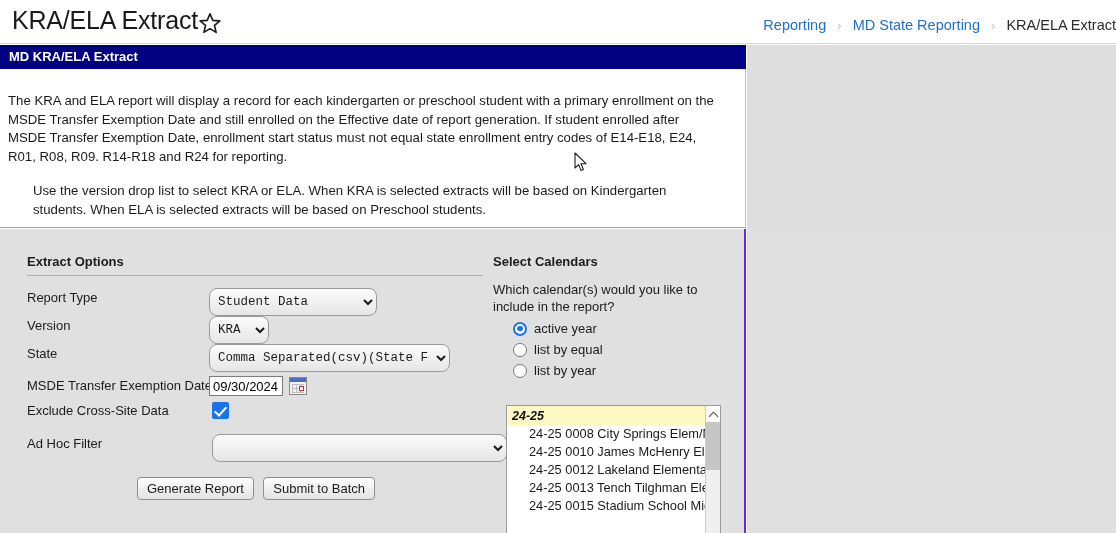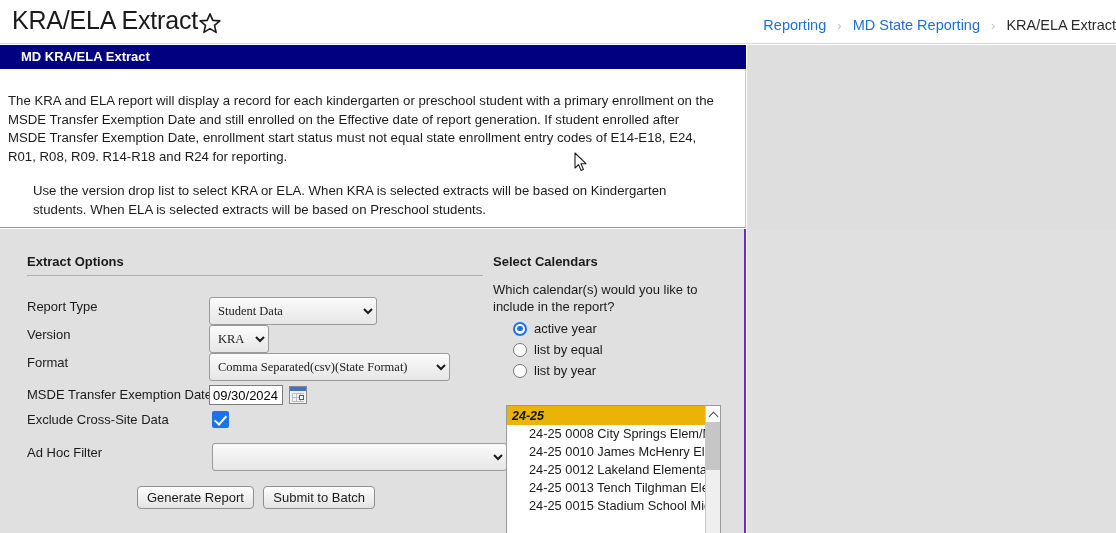--- a/index.html
+++ b/index.html
@@ -58,21 +58,21 @@
   
   .section-header {
     position: absolute;
     left: 0; top: 45px;
     width: 746px; height: 24px;
     background: #000080;
     color: #ffffff;
     font-size: 13px;
     font-weight: bold;
     line-height: 24px;
-    padding-left: 21px;
+    padding-left: 9px;
   }
 
   
   .desc-panel {
     position: absolute;
     left: 0; top: 69px;
     width: 746px; height: 159px;
     background: #ffffff;
     border-right: 1px solid #c4c4c4;
     border-bottom: 1px solid #9e9e9e;
@@ -133,26 +133,26 @@
   }
   .field-label {
     position: absolute;
     left: 0; top: 2px;
     font-size: 13px;
     color: #1b1b1b;
     white-space: nowrap;
   }
 
   select.ui-select {
-    font-family: Liberation Serif, serif;
+    font-family: Liberation Mono, monospace;
     font-size: 12.5px;
     color: #1b1b1b;
     background: linear-gradient(#fbfbfb, #e6e6e6);
     border: 1px solid #9a9a9a;
-    border-radius: 3px;
+    border-radius: 8px;
     padding: 1px 4px;
     height: 28px;
     outline: none;
   }
 
   input.date-input {
     font-family: "Liberation Sans", sans-serif;
     font-size: 13px;
     color: #000;
     background: #ffffff;
@@ -275,21 +275,21 @@
     background: #ffffff;
     border: 1px solid #9a9a9a;
     overflow: hidden;
   }
   .cal-group-label {
     font-size: 12.5px;
     font-weight: bold;
     font-style: italic;
     color: #111;
     padding: 3px 15px 2px 5px;
-    background: #eab308;
+    background: #fef9c3;
   }
   .cal-item {
     font-size: 12.8px;
     color: #1b1b1b;
     padding: 1px 0 1px 22px;
     white-space: nowrap;
     cursor: pointer;
     line-height: 16px;
   }
   .cal-item.selected { background: #d4d4d4; }
@@ -359,36 +359,36 @@
 
   <div class="right-bg-top"></div>
   <div class="right-bg" style="top:229px;height:304px;"></div>
 
   <div class="form-panel">
 
     <div class="extract-options">
       <div class="group-title">Extract Options</div>
       <div class="group-rule"></div>
 
-      <div class="field-row" style="margin-top:21px;">
+      <div class="field-row" style="margin-top:12px;">
         <span class="field-label">Report Type</span>
         <select class="ui-select" style="position:absolute;left:182px;top:0;width:168px;">
           <option>Student Data</option>
         </select>
       </div>
 
       <div class="field-row">
         <span class="field-label">Version</span>
         <select class="ui-select" style="position:absolute;left:182px;top:0;width:60px;">
           <option>KRA</option>
         </select>
       </div>
 
       <div class="field-row">
-        <span class="field-label">Format</span>
+        <span class="field-label">State</span>
         <select class="ui-select" style="position:absolute;left:182px;top:0;width:241px;">
           <option>Comma Separated(csv)(State Format)</option>
         </select>
       </div>
 
       <div class="field-row" style="margin-top:10px;">
         <span class="field-label">MSDE Transfer Exemption Date</span>
         <span style="position:absolute;left:182px;top:0;">
           <input class="date-input" type="text" value="09/30/2024" style="">
           <span class="cal-icon">

